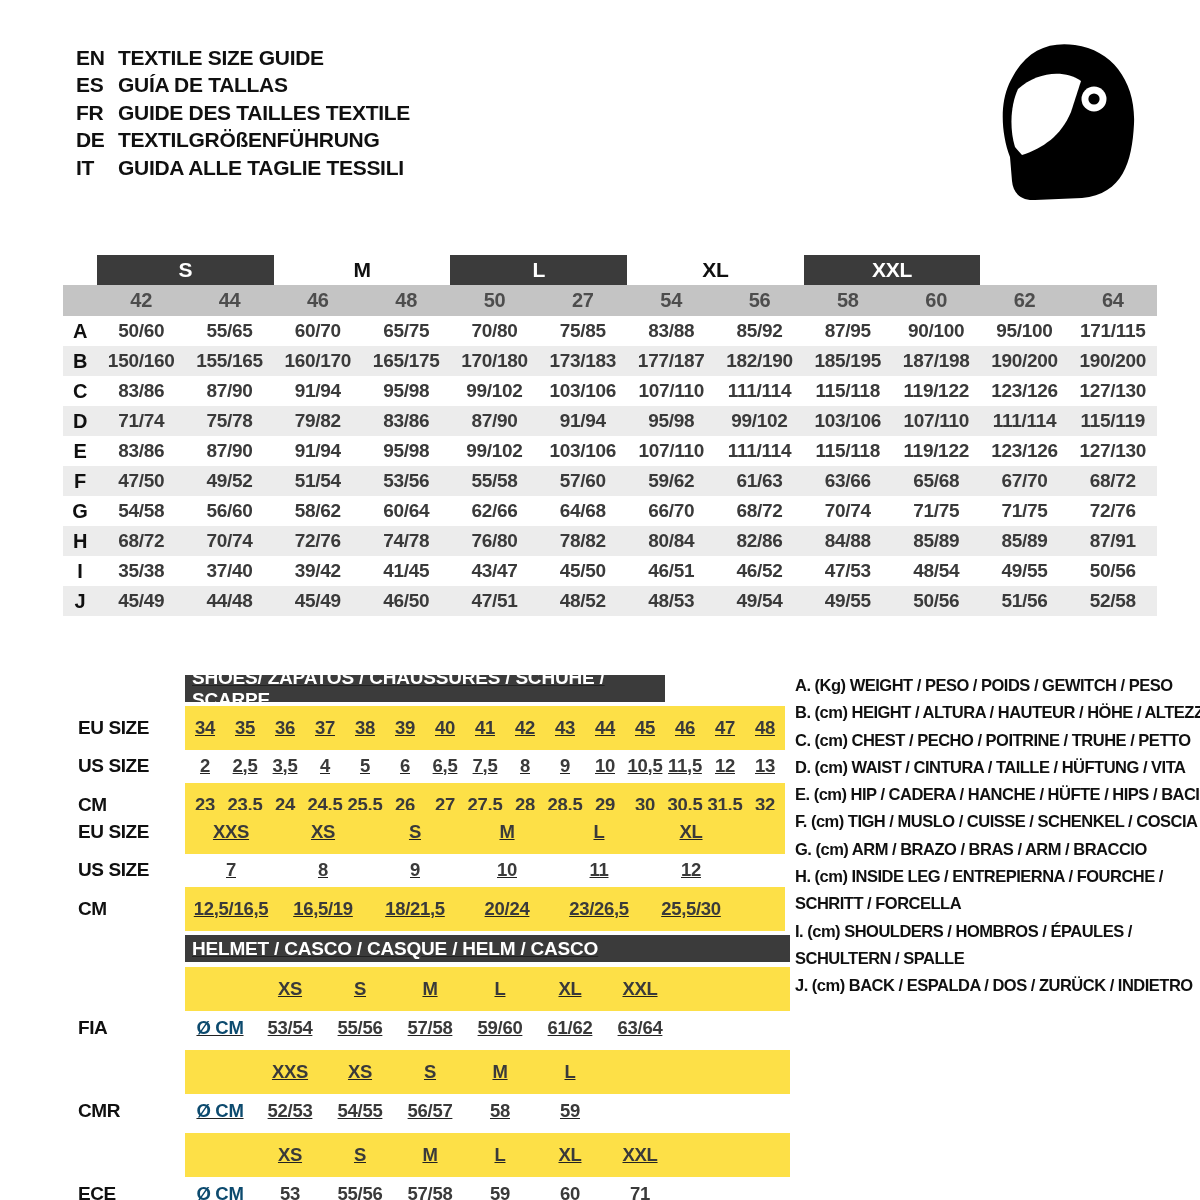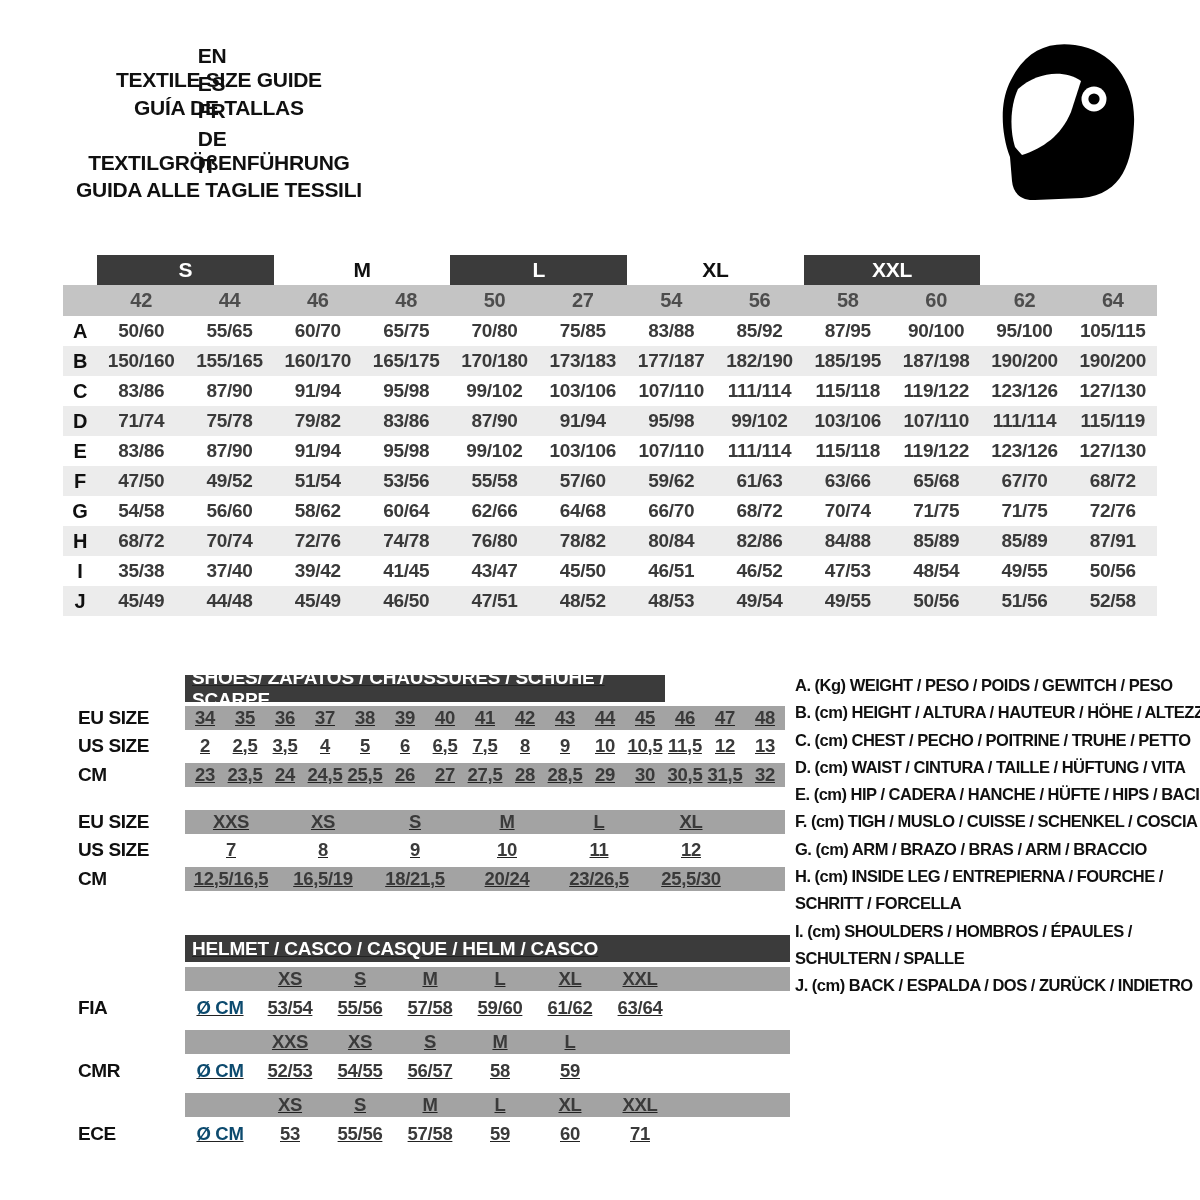--- a/index.html
+++ b/index.html
@@ -2,21 +2,21 @@
 <html><head>
 <meta charset="utf-8">
 <style>
   html,body{margin:0;padding:0;background:#fff;}
   body{width:1200px;height:1200px;font-family:"Liberation Sans",sans-serif;font-weight:700;
        color:#222;letter-spacing:-0.3px;}
   .page{position:relative;width:1200px;height:1200px;overflow:hidden;background:#fff;}
 
   
   .lang-block{position:absolute;left:76px;top:44px;}
-  .lang-row{display:flex;height:27.5px;align-items:center;font-size:21px;color:#101010;flex-direction:column;}
+  .lang-row{display:flex;height:27.5px;align-items:center;font-size:21px;color:#101010;}
   .lang-code{width:42px;}
 
   
   .helmet-icon{position:absolute;left:985px;top:38px;width:160px;height:170px;}
 
   
   .main-table{position:absolute;left:63px;top:255px;width:1094px;}
   .grp-row,.band-row,.data-row{display:grid;grid-template-columns:34px repeat(12,1fr);}
   .grp-row{height:30px;}
   .grp-cell{grid-row:1;display:flex;align-items:center;justify-content:center;
@@ -28,21 +28,21 @@
   .data-row.stripe{background:#ececec;}
   .row-letter{color:#101010;font-size:20px;}
 
   
   .sec{position:absolute;text-decoration:underline;}
   .sec-title{background:#3b3b3b;color:#fff;height:27px;display:flex;align-items:center;
              padding-left:7px;font-size:19px;letter-spacing:-0.2px;}
   .rows{margin-top:4px;}
   .srow{position:relative;display:grid;align-items:center;text-align:center;
         color:#3a3a3a;font-size:18.5px;height:31px;}
-  .srow.band{background:#a3a3a3;height:24px;}
+  .srow.band{background:#fde047;height:44px;}
   .rows .srow.band:not(:first-child){margin-top:2px;}
   .side-label{position:absolute;left:-107px;width:100px;text-align:left;
               color:#101010;font-size:19px;letter-spacing:-0.4px;}
   .g15{grid-template-columns:repeat(15,1fr);}
   .g6{grid-template-columns:repeat(6,92px);}
   .g7{grid-template-columns:70px repeat(6,70px);}
   #shoes-sec{left:185px;top:675px;width:600px;}
   #shoes-sec .sec-title{width:473px;}
   #gloves-sec{left:185px;top:806px;width:600px;}
   #gloves-sec .sec-title{width:556px;}
@@ -65,20 +65,21 @@
       <div class="lang-row">
         <span class="lang-code">EN</span>
         <span class="lang-label">TEXTILE SIZE GUIDE</span>
       </div>
       <div class="lang-row">
         <span class="lang-code">ES</span>
         <span class="lang-label">GUÍA DE TALLAS</span>
       </div>
       <div class="lang-row">
         <span class="lang-code">FR</span>
+        <span class="lang-label">GUIDE DES TAILLES TEXTILE</span>
       </div>
       <div class="lang-row">
         <span class="lang-code">DE</span>
         <span class="lang-label">TEXTILGRÖßENFÜHRUNG</span>
       </div>
       <div class="lang-row">
         <span class="lang-code">IT</span>
         <span class="lang-label">GUIDA ALLE TAGLIE TESSILI</span>
       </div>
     </div>
@@ -121,21 +122,21 @@
         <div>55/65</div>
         <div>60/70</div>
         <div>65/75</div>
         <div>70/80</div>
         <div>75/85</div>
         <div>83/88</div>
         <div>85/92</div>
         <div>87/95</div>
         <div>90/100</div>
         <div>95/100</div>
-        <div>105/115</div>
+        <div>171/115</div>
       </div>
       <div class="data-row stripe">
         <div class="row-letter">B</div>
         <div>150/160</div>
         <div>155/165</div>
         <div>160/170</div>
         <div>165/175</div>
         <div>170/180</div>
         <div>173/183</div>
         <div>177/187</div>

